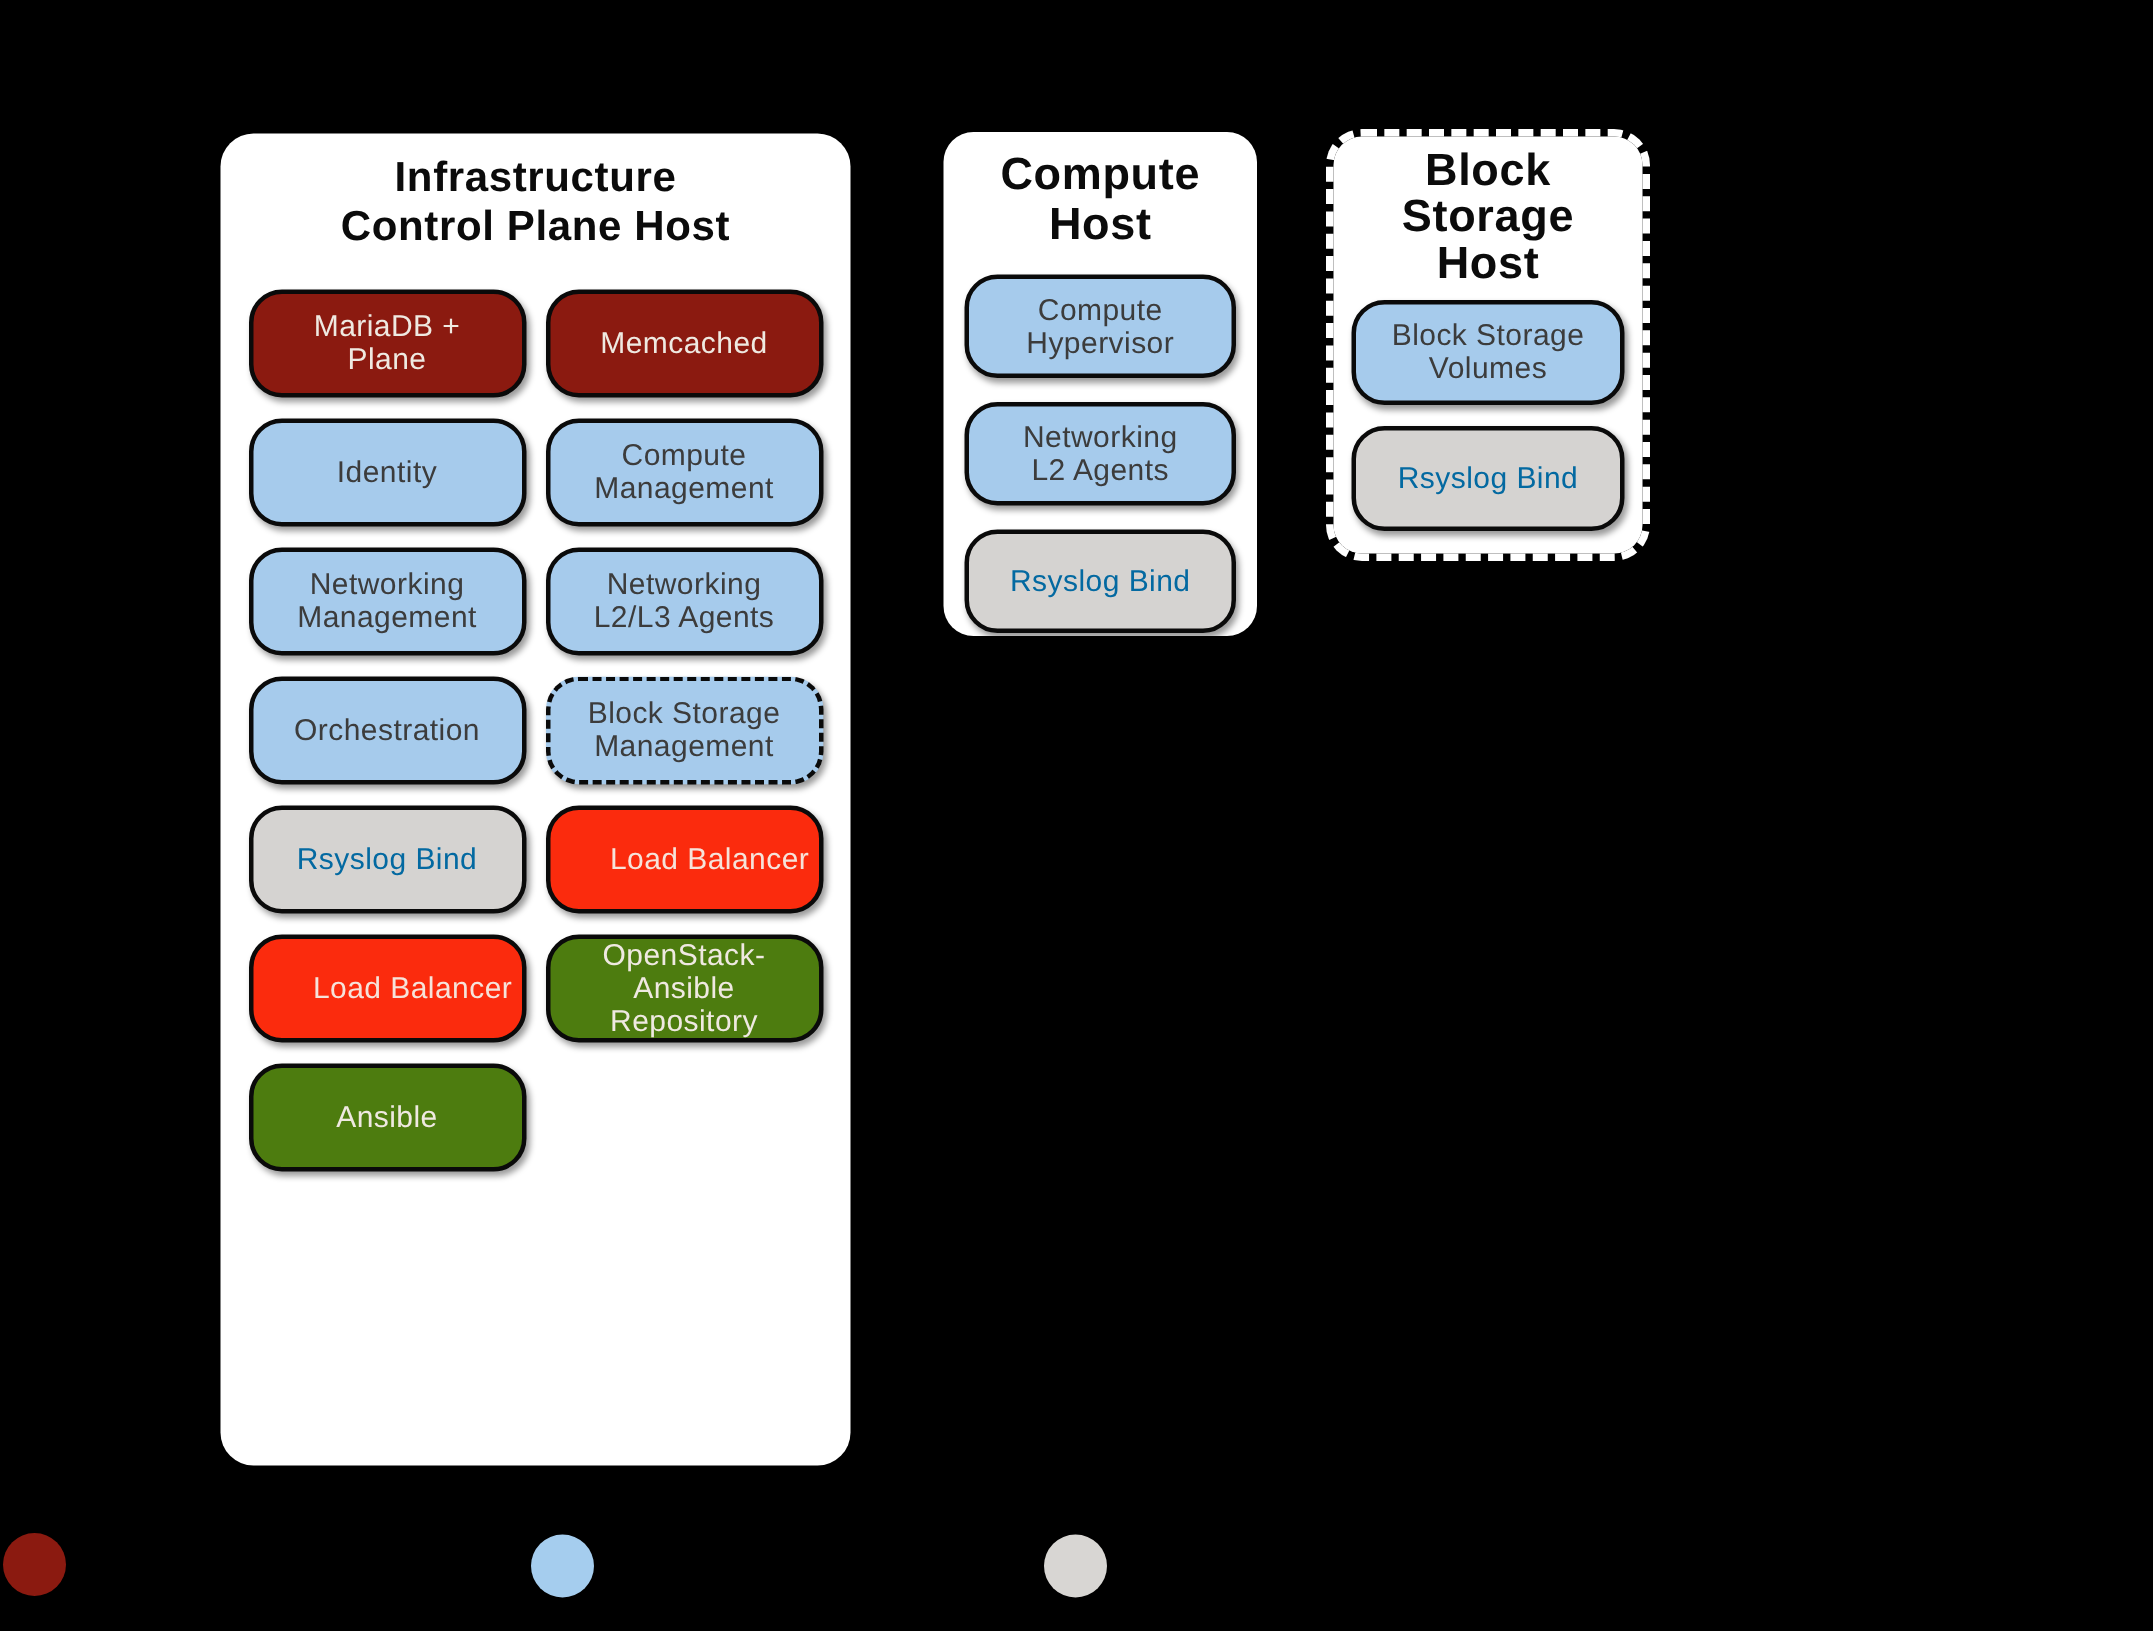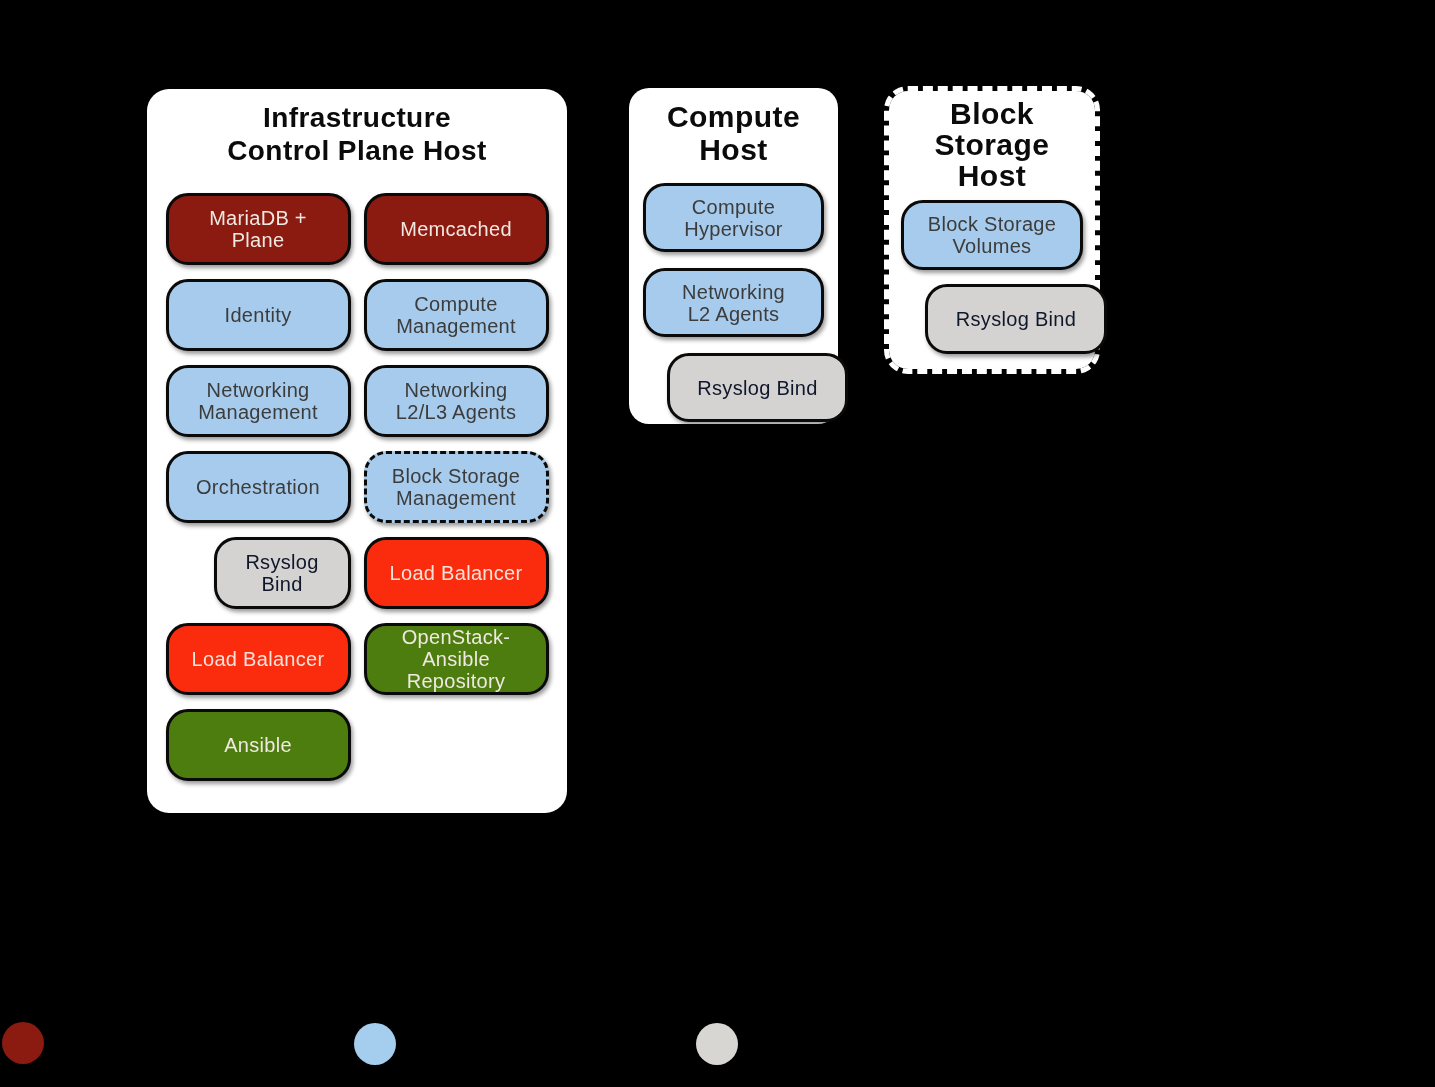--- a/index.html
+++ b/index.html
@@ -18,21 +18,21 @@
 
   
   .host {
     position: absolute;
     background: #ffffff;
     border-radius: 22px;
     display: flex;
     flex-direction: column;
     align-items: center;
   }
-  .host--infra   { left: 147px; top: 89px;  width: 420px; height: 724px; }
+  .host--infra   { left: 147px; top: 89px;  width: 420px; height: 888px; }
   .host--compute { left: 629px; top: 88px;  width: 209px; height: 336px; border-radius: 20px; }
   .host--block   {
     left: 884px; top: 86px; width: 216px; height: 288px;
     border: 5px dashed #ffffff;
     background-clip: padding-box;
     border-radius: 24px;
   }
 
   .host-title {
     font-weight: bold;
@@ -57,22 +57,22 @@
     box-shadow: 2px 3px 4px rgba(0,0,0,0.40);
   }
   .chip-label {
     font-size: 20px;
     line-height: 22px;
     white-space: pre-line;
     letter-spacing: 0.015em;
   }
   .t-database     { background: #8B1A10; color: #EFE9E1; }
   .t-openstack    { background: #A6CBEC; color: #3c3c3c; }
-  .t-logging      { background: #D5D3D1; color: #0f172a; margin-left: 48px; }
-  .t-loadbalancer { background: #FB2B0D; color: #F6E3DA; }
+  .t-logging      { background: #D5D3D1; color: #0369a1; }
+  .t-loadbalancer { background: #FB2B0D; color: #F6E3DA; justify-content: flex-end; }
   .t-deployment   { background: #4d7c0f; color: #EFE9E1; }
   .chip--dashed   { border-style: dashed; }
 
   .chip-grid {
     margin-top: 26px;
     display: grid;
     grid-template-columns: 185px 185px;
     grid-auto-rows: 72px;
     column-gap: 13px;
     row-gap: 14px;

